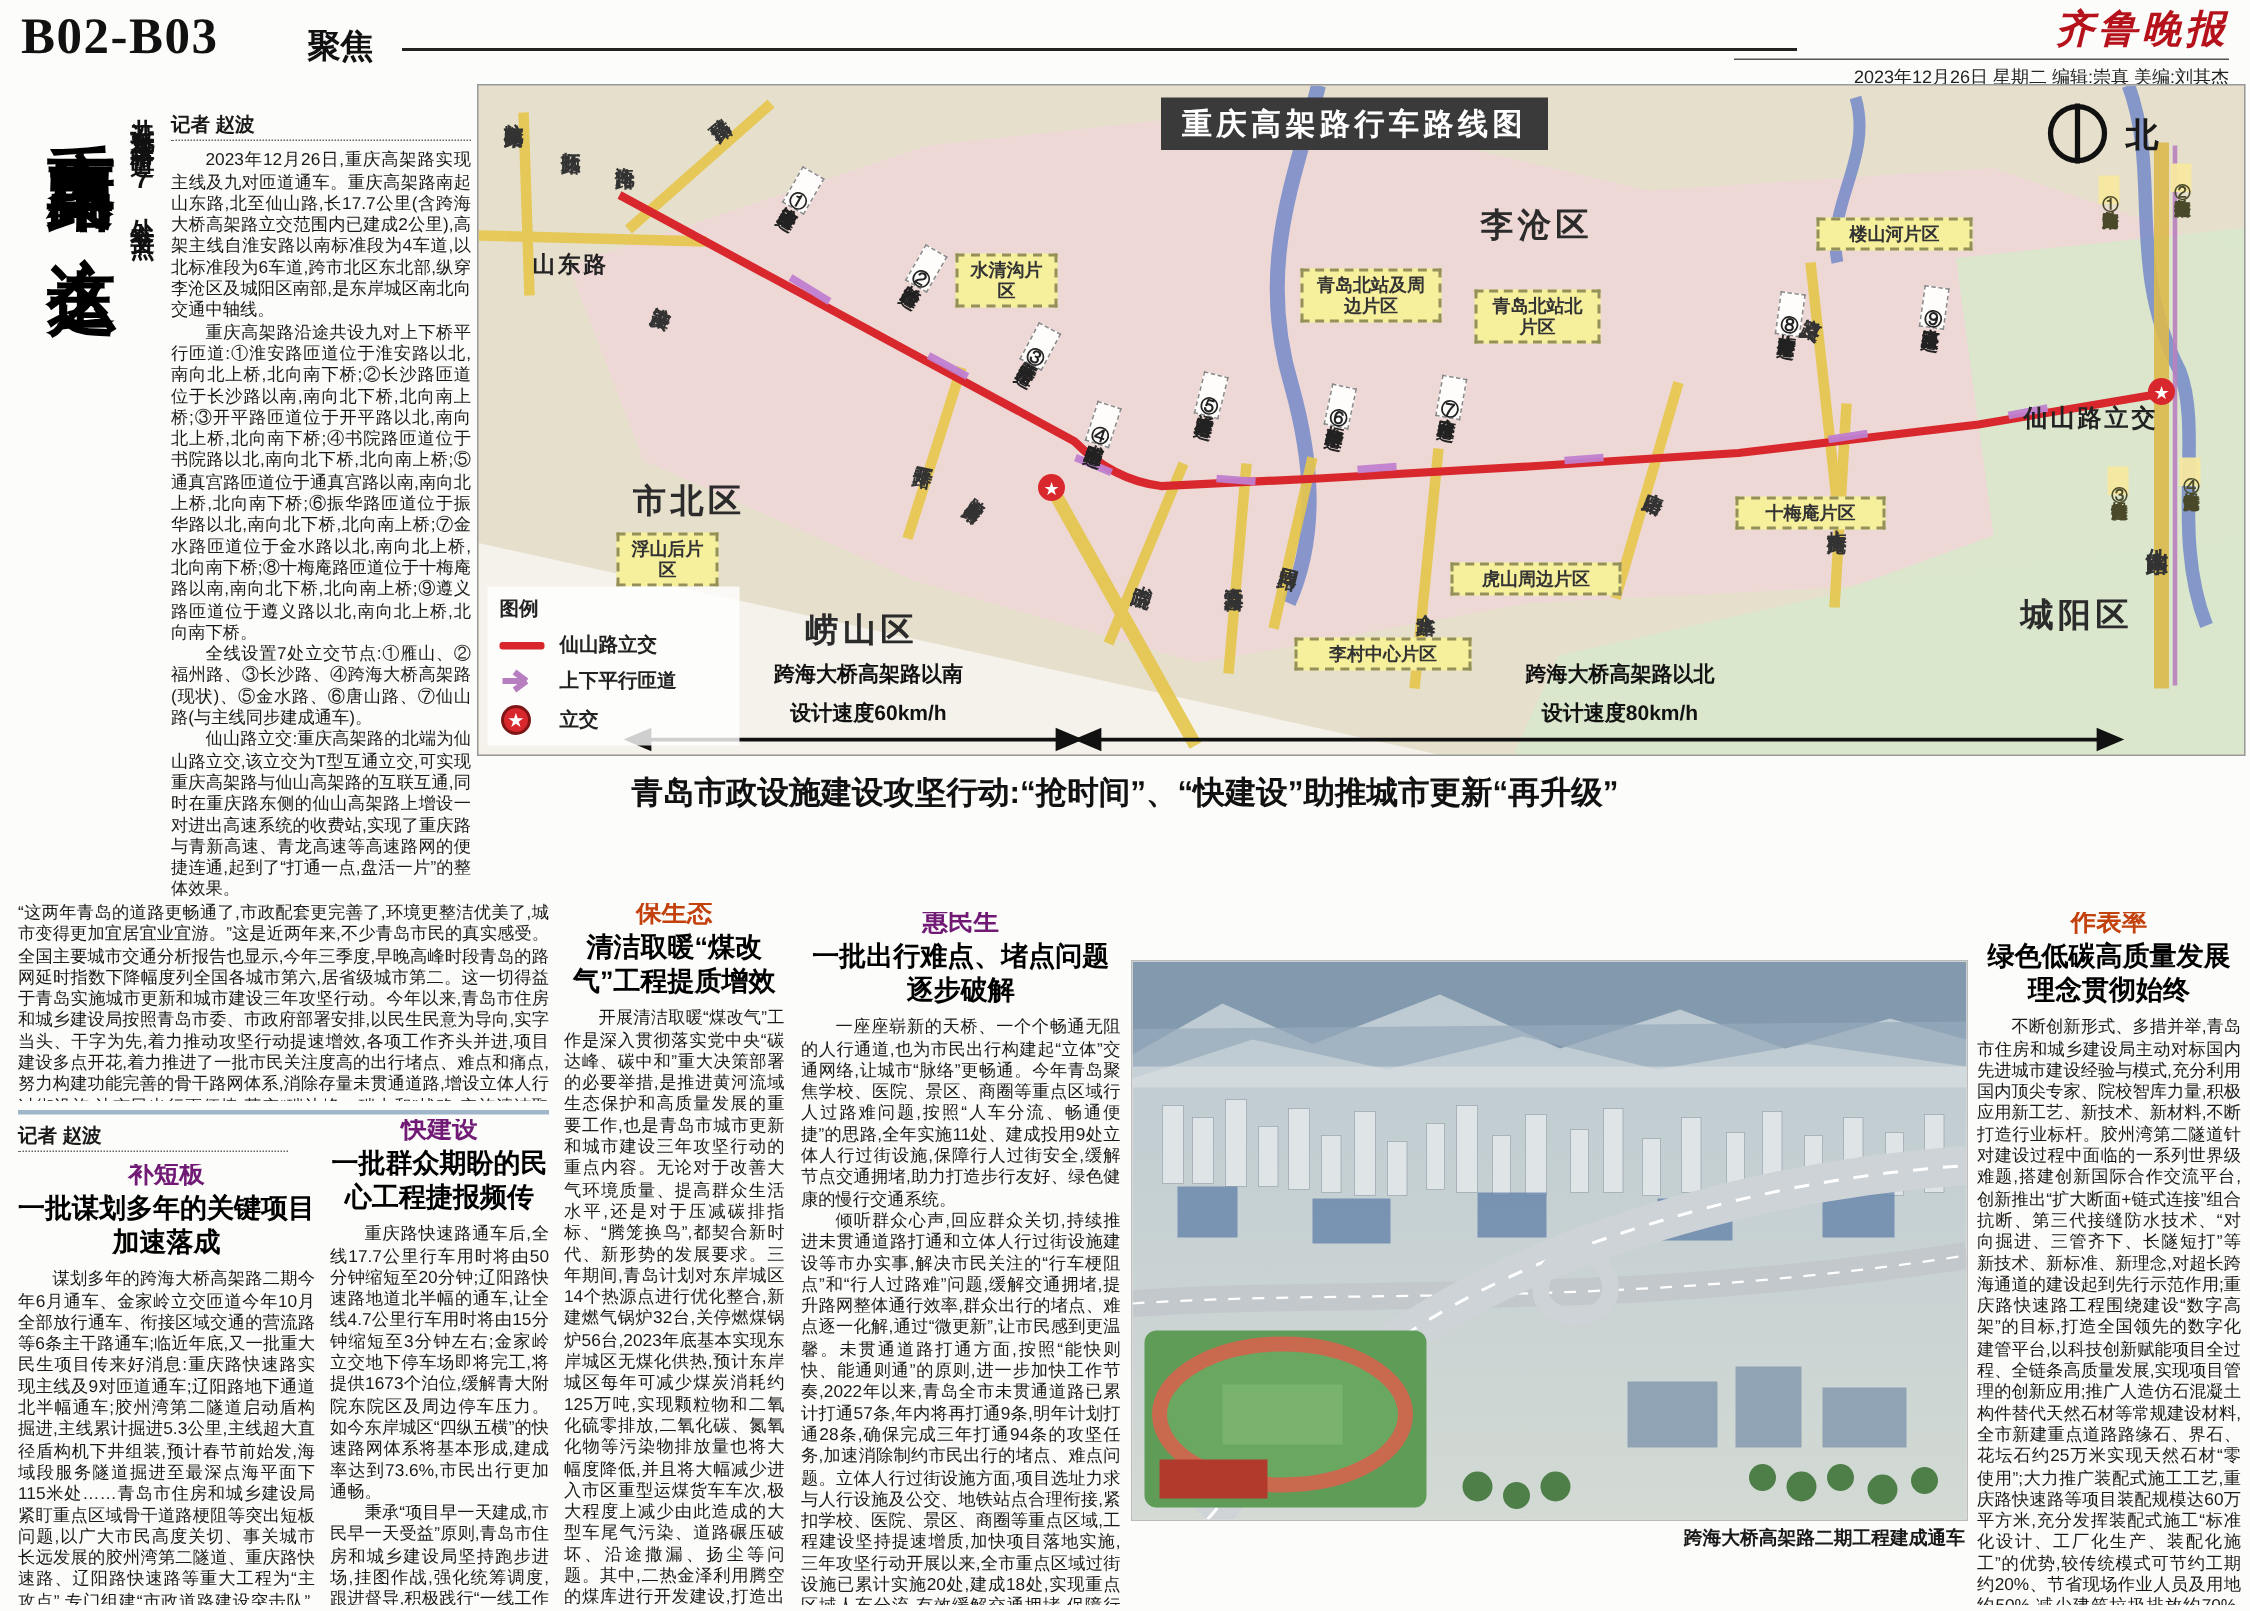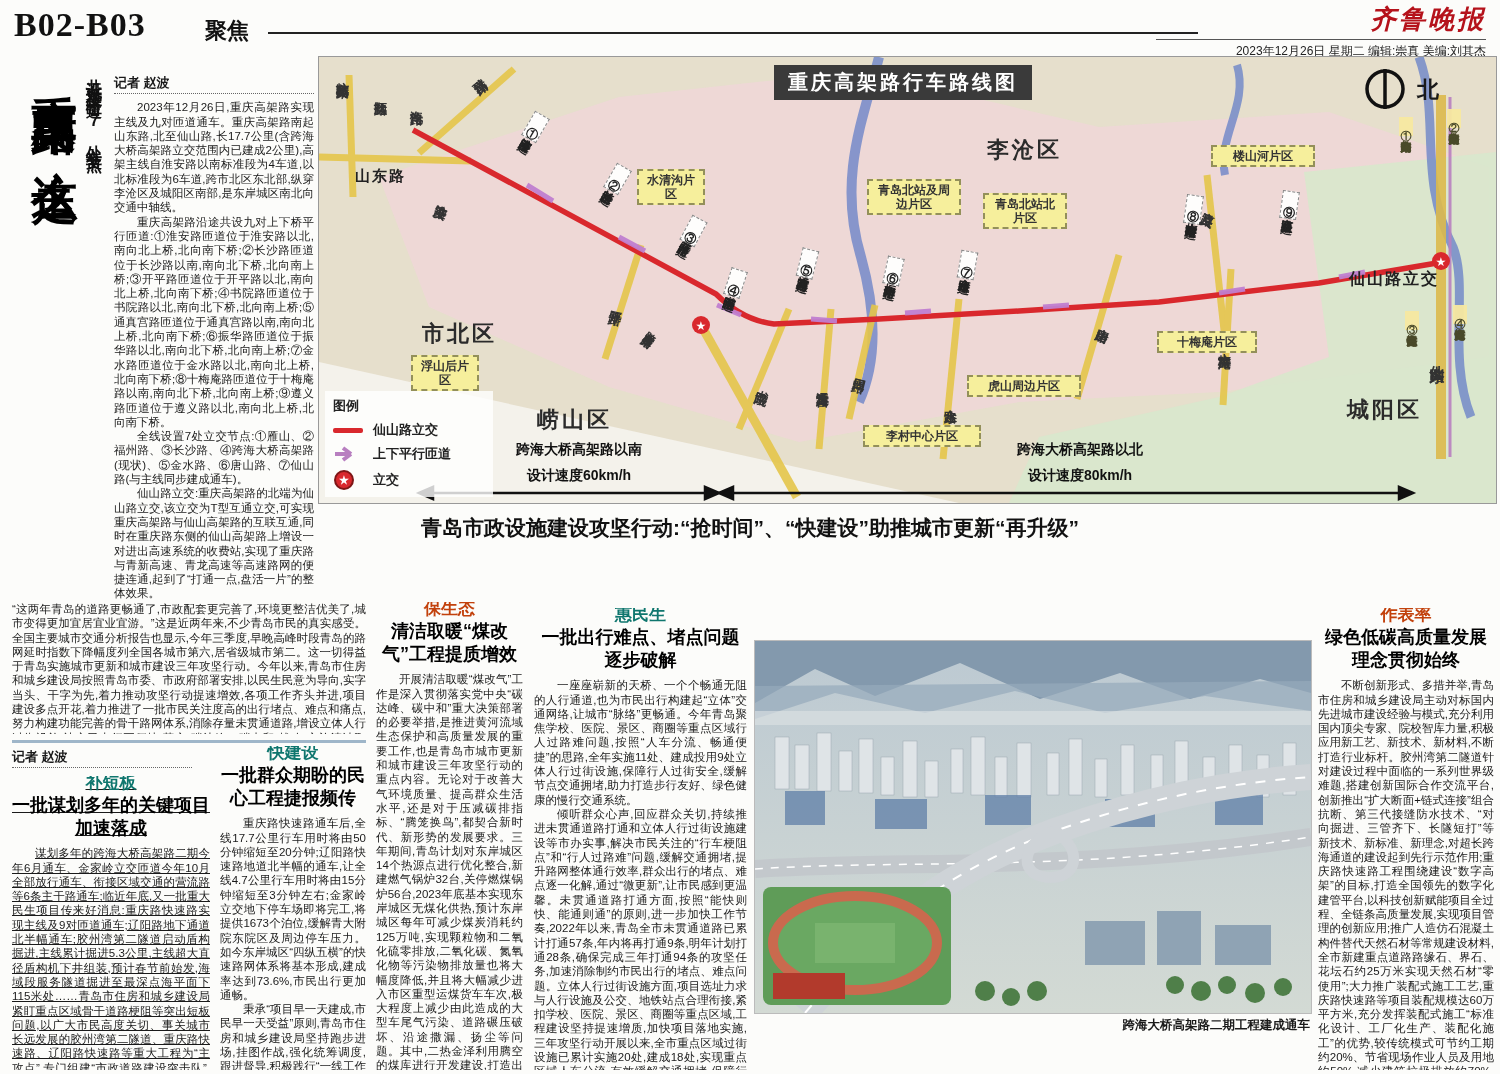--- a/index.html
+++ b/index.html
@@ -60,27 +60,27 @@
   .headline{font-size:47px;font-weight:900;color:#000;letter-spacing:1px;margin:0;}
   .subheadline{font-size:21px;font-weight:bold;color:#111;margin-top:8px;}
   
   .bottom{position:absolute;left:0;top:600px;width:1500px;height:474px;font-size:11.5px;
           line-height:14.3px;text-align:justify;}
   .bottom p{margin:0;text-indent:2em;}
   .intro{position:absolute;left:12px;top:2px;width:354px;height:132px;overflow:hidden;}
   .intro-divider{position:absolute;left:12px;top:140px;width:354px;height:3px;background:#9fb6c9;}
   .byline2{position:absolute;left:12px;top:150px;width:180px;}
   .col{position:absolute;overflow:hidden;}
-  .colA{left:12px;top:176px;width:198px;height:294px;text-decoration:underline;}
+  .colA{left:12px;top:176px;width:198px;height:294px;}
   .colB{left:220px;top:146px;width:146px;height:324px;}
   .colC{left:376px;top:2px;width:147px;height:468px;}
   .colD{left:534px;top:8px;width:213px;height:462px;}
   .colE{left:1318px;top:8px;width:176px;height:462px;}
   .sec-tag{text-align:center;font-size:17px;font-weight:900;text-indent:0;margin-bottom:4px;}
-  .tag-red{color:#0f766e;}
+  .tag-red{color:#701a75;}
   .tag-blue{color:#c2410c;}
   .sec-head{text-align:center;font-size:18px;font-weight:900;color:#000;line-height:23px;
             text-indent:0;margin-bottom:6px;}
   
   .photo{position:absolute;left:754px;top:40px;width:556px;height:372px;overflow:hidden;
          border:1px solid #bbb;}
   .photo-caption{position:absolute;left:754px;top:418px;width:556px;text-align:right;
                  font-size:12.5px;font-weight:bold;text-indent:0;}
 </style>
 </head>

